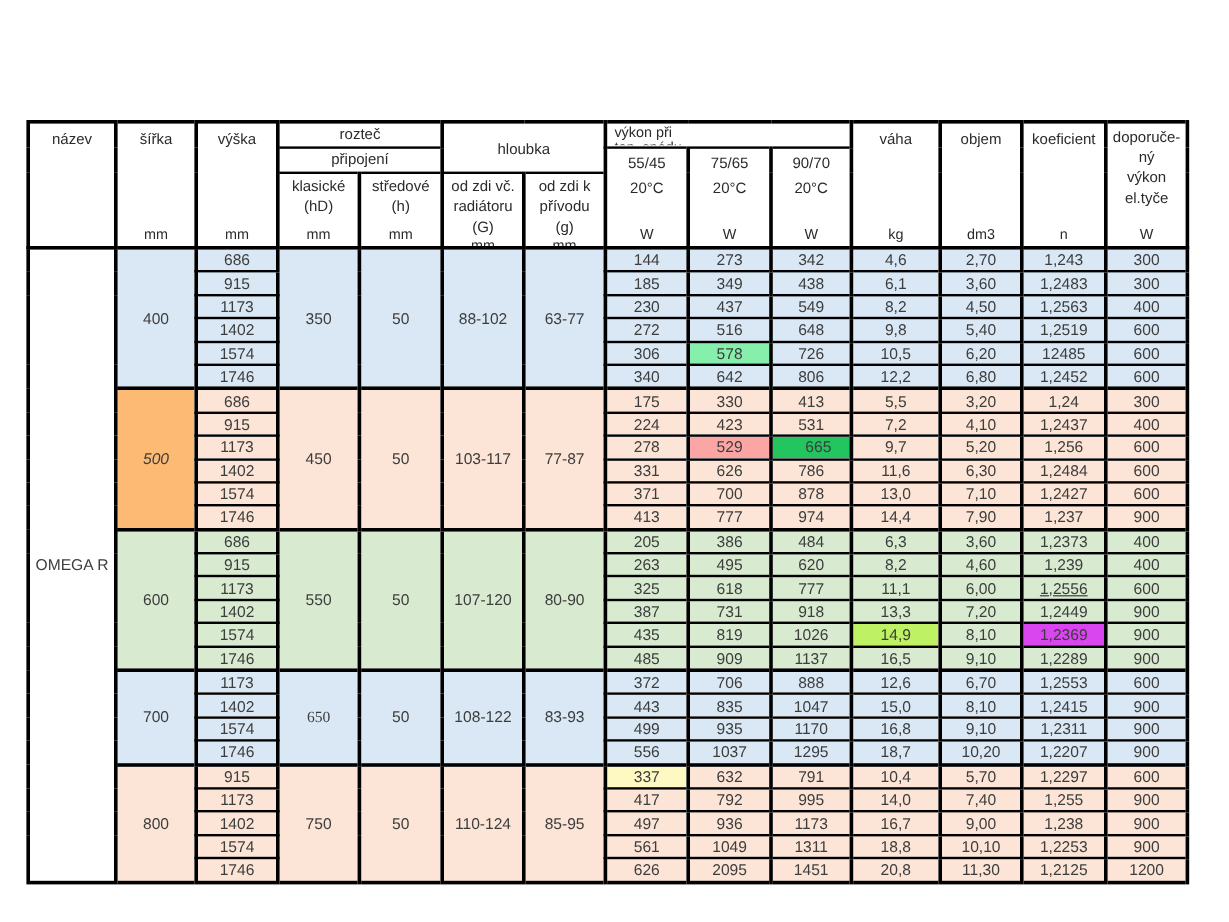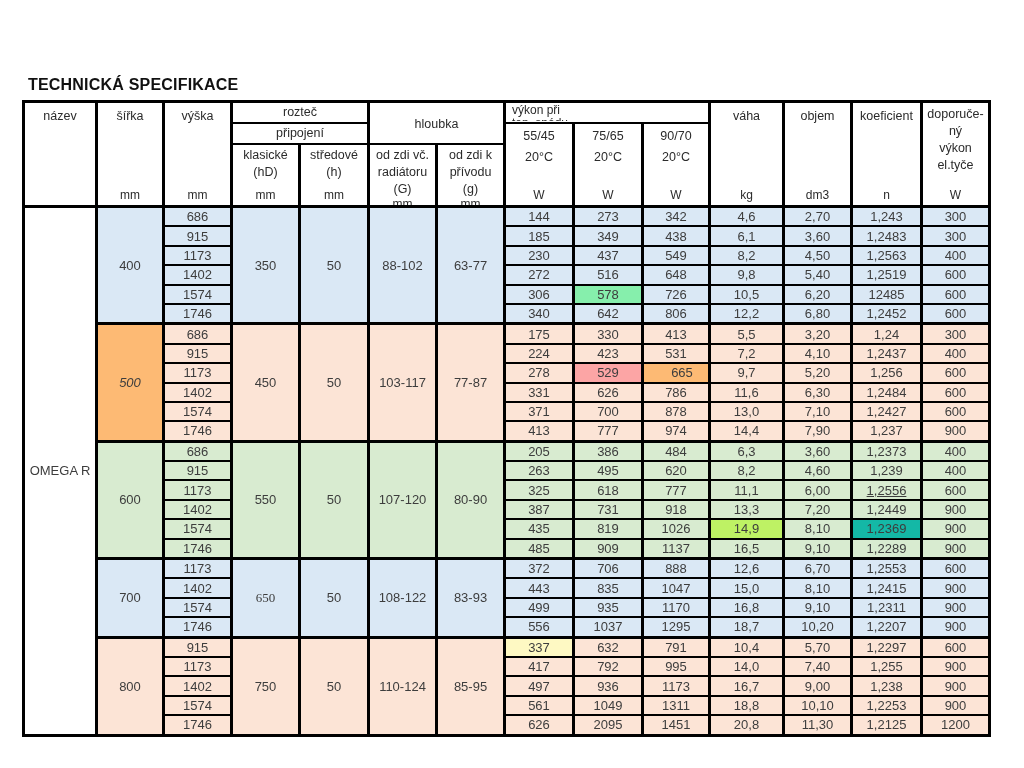--- a/index.html
+++ b/index.html
@@ -30,21 +30,20 @@
   .vtop .pad { padding-top:2px; display:block; }
   .clipcell { height:17px; overflow:hidden; line-height:13px; text-align:left;
               padding-left:6px; font-size:12px; }
   .name-cell { background:#ffffff; font-weight:bold; font-size:12.5px; color:#111; }
   .hr1 { height:21px; } .hr2 { height:21px; } .hr3 { height:63px; }
 </style>
 </head>
 <body>
 
 <div class="page">
-  <div class="title">TECHNICKÁ SPECIFIKACE</div>
 
   <table class="spec">
     <colgroup>
       <col style="width:73px">
         <col style="width:67px">
         <col style="width:68px">
       <col style="width:68px">
         <col style="width:69px">
         <col style="width:68px">
       <col style="width:68px">
@@ -245,21 +244,21 @@
           <td style="background: rgb(252, 228, 214);">531</td>
           <td style="background: rgb(252, 228, 214);">7,2</td>
           <td style="background: rgb(252, 228, 214); margin-top: 24px;">4,10</td>
           <td style="background: rgb(252, 228, 214);">1,2437</td>
           <td style="background: rgb(252, 228, 214);">400</td>
         </tr>
         <tr>
           <td style="background: rgb(252, 228, 214);">1173</td>
           <td style="background: rgb(252, 228, 214);">278</td>
           <td style="background: #fca5a5;">529</td>
-          <td style="background: #fdba74; padding-left: 12px;">665</td>
+          <td style="background: #22c55e; padding-left: 12px;">665</td>
           <td style="background: rgb(252, 228, 214);">9,7</td>
           <td style="background: rgb(252, 228, 214);">5,20</td>
           <td style="background: rgb(252, 228, 214);">1,256</td>
           <td style="background: rgb(252, 228, 214);">600</td>
         </tr>
         <tr>
           <td style="background: rgb(252, 228, 214);">1402</td>
           <td style="background: rgb(252, 228, 214);">331</td>
           <td style="background: rgb(252, 228, 214);">626</td>
           <td style="background: rgb(252, 228, 214);">786</td>
@@ -333,21 +332,21 @@
           <td style="background: rgb(216, 235, 208);">1,2449</td>
           <td style="background: rgb(216, 235, 208);">900</td>
         </tr>
         <tr>
           <td style="background: rgb(216, 235, 208);">1574</td>
           <td style="background: rgb(216, 235, 208);">435</td>
           <td style="background: rgb(216, 235, 208);">819</td>
           <td style="background: rgb(216, 235, 208);">1026</td>
           <td style="background: #bef264;">14,9</td>
           <td style="background: rgb(216, 235, 208);">8,10</td>
-          <td style="background: #14b8a6; margin-top: 24px;">1,2369</td>
+          <td style="background: #d946ef; margin-top: 24px;">1,2369</td>
           <td style="background: rgb(216, 235, 208);">900</td>
         </tr>
         <tr>
           <td style="background: rgb(216, 235, 208);">1746</td>
           <td style="background: rgb(216, 235, 208);">485</td>
           <td style="background: rgb(216, 235, 208);">909</td>
           <td style="background: rgb(216, 235, 208);">1137</td>
           <td style="background: rgb(216, 235, 208);">16,5</td>
           <td style="background: rgb(216, 235, 208);">9,10</td>
           <td style="background: rgb(216, 235, 208);">1,2289</td>

